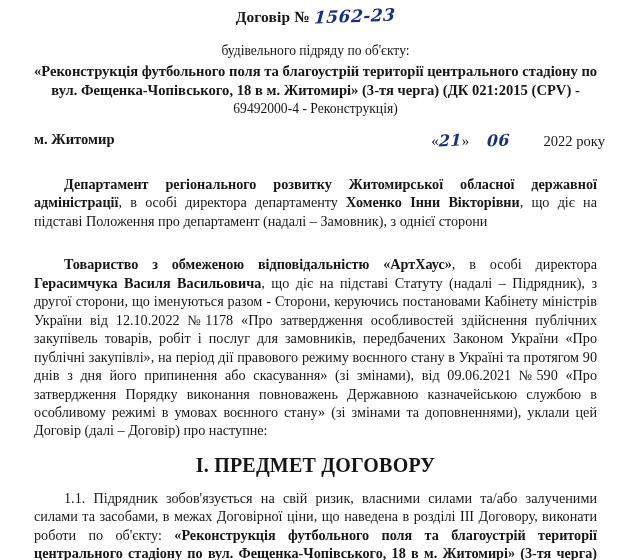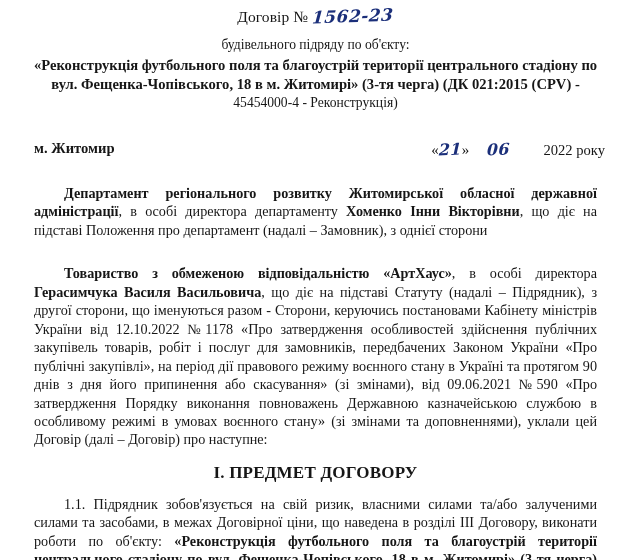--- a/index.html
+++ b/index.html
@@ -18,21 +18,21 @@
     position: relative;
     width: 631px;
     height: 560px;
     padding: 0;
     box-sizing: border-box;
   }
   .inner {
     padding: 6px 26px 0 26px;
   }
   .ctr { text-align: center; }
-  .b { font-weight: normal; }
+  .b { font-weight: bold; }
 
   .title-line {
     font-size: 15.5px;
     line-height: 1.28;
     letter-spacing: .1px;
   }
   .handwrite {
     font-family: "DejaVu Serif", serif;
     font-style: italic;
     font-weight: bold;
@@ -56,21 +56,21 @@
   .t2 {
     font-size: 14.6px;
     line-height: 1.3;
     font-weight: bold;
   }
   .t3 {
     font-size: 13.6px;
     line-height: 1.3;
   }
   .city-row {
-    margin-top: 28px;
+    margin-top: 13px;
     font-size: 14.6px;
     position: relative;
     height: 22px;
   }
   .city-row .city {
     font-weight: bold;
     margin-left: 8px;
   }
   .date-block {
     position: absolute;
@@ -83,42 +83,42 @@
   p.body {
     font-size: 14.2px;
     line-height: 1.30;
     margin: 8px;
     text-indent: 30px;
     text-align: justify;
   }
   .sect-title {
     text-align: center;
     font-weight: bold;
-    font-size: 17px;
+    font-size: 20px;
     margin: 14px 0 12px 0;
     letter-spacing: .2px;
   }
   .gap-1 { height: 14px; }
   .gap-2 { height: 9px; }
 </style>
 </head>
 <body>
 
 <div class="page">
   <div class="inner">
 
     <div class="ctr title-line">
       <span class="b">Договір №</span><span class="handwrite">1562-23</span>
     </div>
 
-    <div class="ctr t3" style="margin-top:8px;">будівельного підряду по об'єкту:</div>
+    <div class="ctr t3" style="margin-top:14px;">будівельного підряду по об'єкту:</div>
 
     <div class="ctr t2" style="margin-top:3px;">«Реконструкція футбольного поля та благоустрій території центрального стадіону по</div>
     <div class="ctr t2">вул. Фещенка-Чопівського, 18 в м. Житомирі» (3-тя черга) (ДК 021:2015 (CPV) -</div>
-    <div class="ctr t3">45454000-4 - Реконструкція)</div>
+    <div class="ctr t3">69492000-4 - Реконструкція)</div>
 
     <div class="city-row">
       <span class="city">м. Житомир</span>
       <span class="date-block">
         <span class="q">«</span><span class="hw-date">21</span><span class="q">»</span>
         <span style="display:inline-block;width:14px;"></span><span class="hw-date">06</span>
         <span style="display:inline-block;width:30px;"></span><span>2022 року</span>
       </span>
     </div>
 

